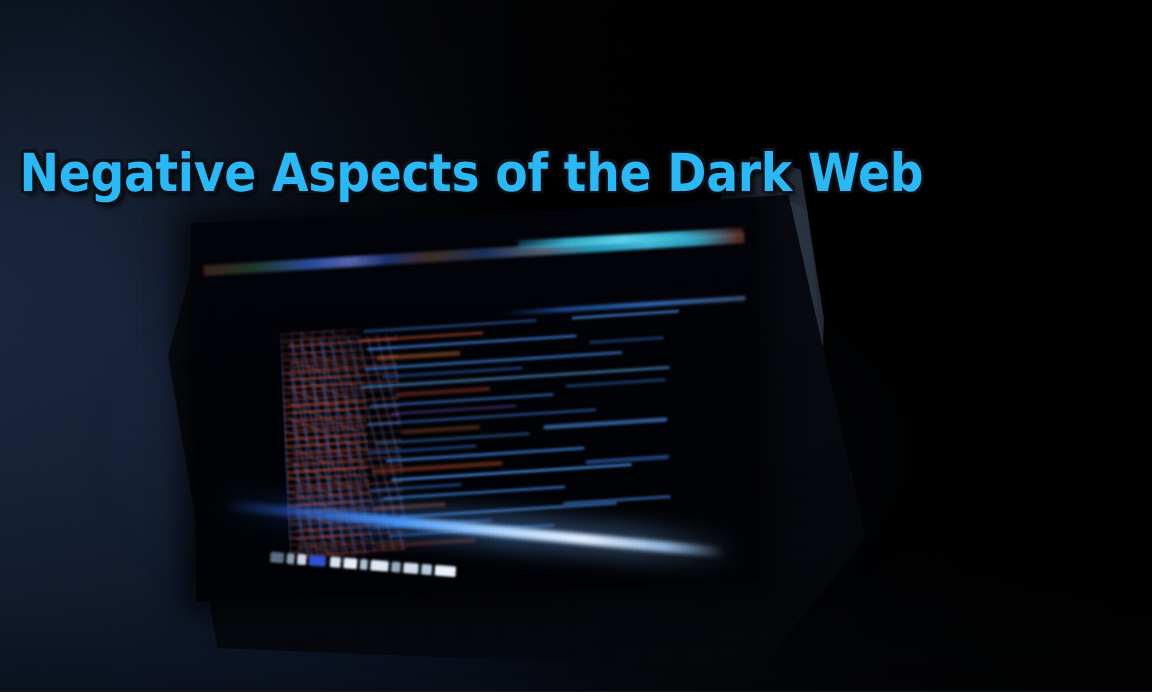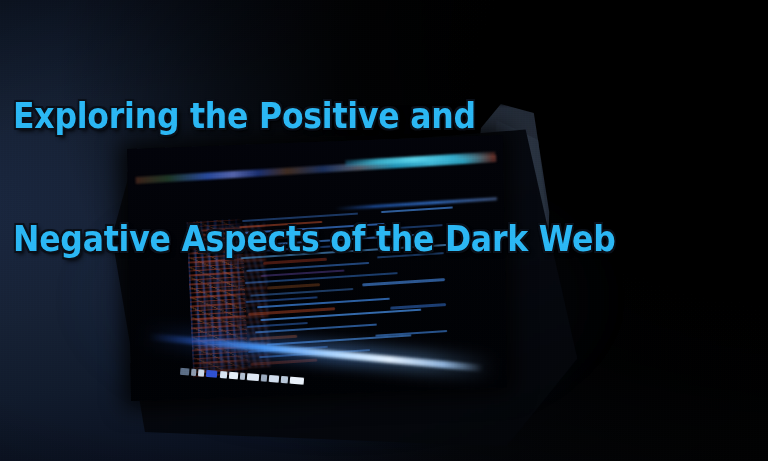--- a/index.html
+++ b/index.html
@@ -364,18 +364,17 @@
         <div class="tb-item" style="left: 81px; width: 6px; background: rgb(152, 168, 189);"></div>
         <div class="tb-item" style="left: 89px; width: 10px; background: rgb(207, 220, 236);"></div>
         <div class="tb-item" style="left: 101px; width: 7px; background: rgb(183, 198, 216);"></div>
         <div class="tb-item" style="left: 110px; width: 14px; background: rgb(233, 241, 250);"></div>
       </div>
   </div>
 
   <div class="bg-vignette"></div>
 
   <div class="headline" style="color: rgb(42, 182, 244);">
-    <span class="ln">Exploring the Positive and</span>
     <span class="ln">Negative Aspects of the Dark Web</span>
   </div>
 
   <div class="grain"></div>
 </div>
 
 </body></html>

